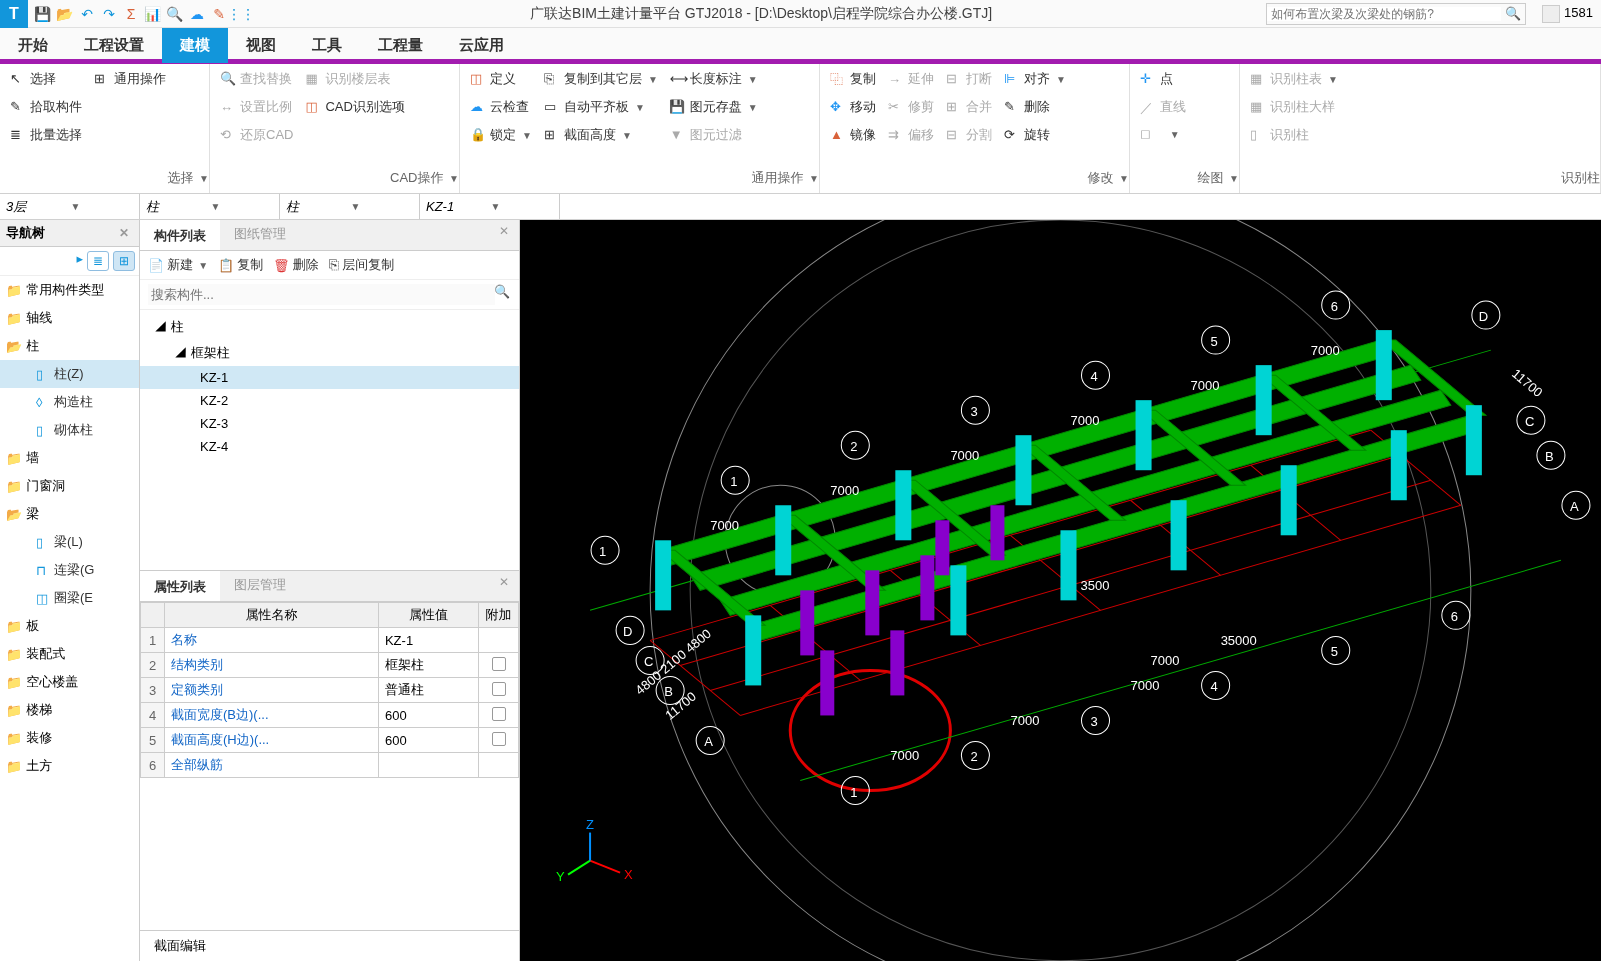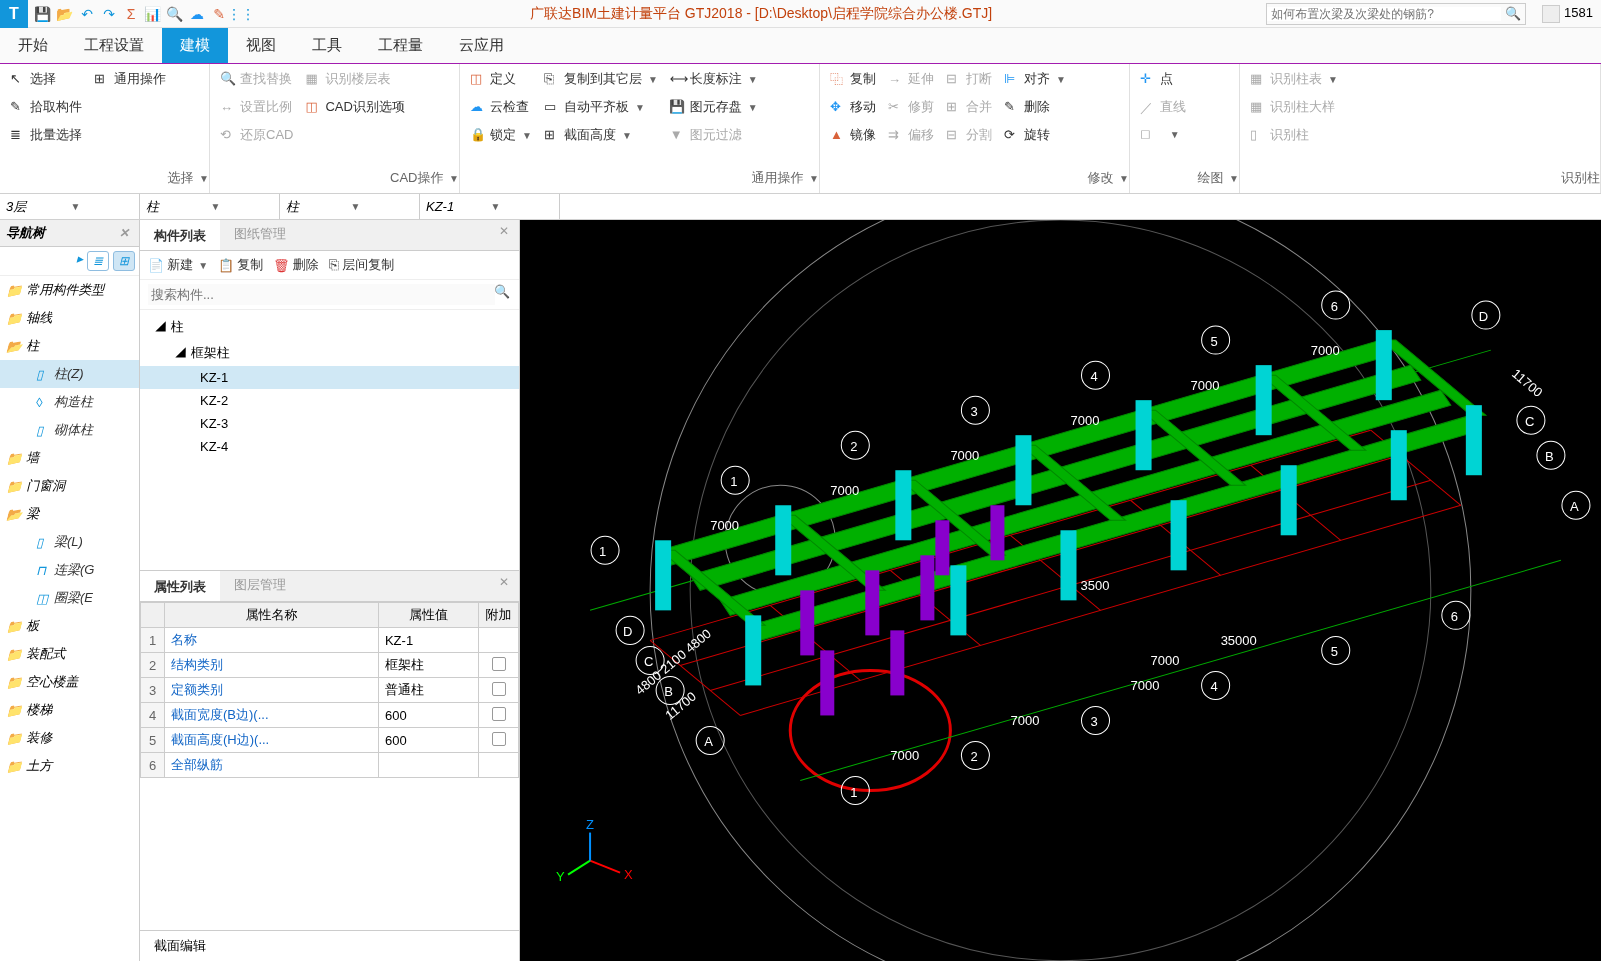--- a/index.html
+++ b/index.html
@@ -3,27 +3,27 @@
 <meta charset="utf-8">
 <style>
 * { margin:0; padding:0; box-sizing:border-box; font-family:"Microsoft YaHei",Arial,sans-serif; font-size:13px; }
 body { background:#fff; width:1601px; height:961px; overflow:hidden; }
 
 
 .titlebar { display:flex; align-items:center; height:28px; background:#fafafa; border-bottom:1px solid #e0e0e0; }
 .app-logo { width:28px; height:28px; background:#1296db; display:flex; align-items:center; justify-content:center; color:#fff; font-weight:bold; font-size:16px; }
 .qat { display:flex; gap:4px; padding:0 6px; align-items:center; }
 .qat-icon { width:18px; height:18px; display:flex; align-items:center; justify-content:center; font-size:14px; }
-.title-text { flex:1; text-align:center; color:#c2410c; font-size:14px; }
+.title-text { flex:1; text-align:center; color:#404040; font-size:14px; }
 .userbox { padding:0 8px; font-size:14px; }
 .search-wrap { width:260px; height:22px; border:1px solid #ccc; display:flex; align-items:center; margin-right:8px; }
 .search-wrap input { flex:1; border:none; outline:none; font-size:12px; color:#999; padding:0 4px; }
 
 
-.maintabs { display:flex; height:36px; background:#fafafa; border-bottom:1px solid #a21caf; align-items:center; }
+.maintabs { display:flex; height:36px; background:#fafafa; border-bottom:5px solid #a21caf; align-items:flex-start;font-weight:bold; }
 .maintab { padding:8px 18px; color:#333; font-size:15px; cursor:pointer; }
 .maintab.active { background:#1296db; color:#fff; }
 
 
 .ribbon { display:flex; height:130px; background:#fff; border-bottom:1px solid #d0d0d0; }
 .ribbon-group { border-right:1px solid #e0e0e0; display:flex; flex-direction:column; }
 .ribbon-body { flex:1; display:flex; padding:4px 6px; gap:4px; }
 .ribbon-label { text-align:right; font-size:13px; color:#666; padding:4px 0 6px; }
 .ribbon-col { display:flex; flex-direction:column; gap:6px; justify-content:flex-start; }
 .ritem { display:flex; align-items:center; gap:4px; padding:2px 4px; cursor:pointer; color:#333; white-space:nowrap; }
@@ -31,21 +31,21 @@
 .ricon { width:16px; height:16px; display:inline-block; }
 .dd { font-size:10px; color:#666; margin-left:2px; }
 
 
 .selrow { display:flex; height:26px; background:#fff; border-bottom:1px solid #d0d0d0; align-items:stretch;font-style:italic; }
 .selbox { display:flex; align-items:center; border-right:1px solid #ccc; padding:0 6px; min-width:140px; }
 .selbox span { flex:1; }
 
 
 .main { display:flex; height:741px; }
-.leftpanel { width:140px; border-right:1px solid #ccc; display:flex; flex-direction:column; background:#fff;font-style:italic; }
+.leftpanel { width:140px; border-right:1px solid #ccc; display:flex; flex-direction:column; background:#fff; }
 .panelhdr { background:#f0f0f0; padding:4px 6px; font-weight:bold; display:flex; align-items:center; justify-content:space-between; border-bottom:1px solid #ccc; }
 .hicon-btn { width:22px; height:20px; border:1px solid #8fbde0; border-radius:3px; display:flex; align-items:center; justify-content:center; color:#1296db; font-size:12px; }
 .hicon-btn.active { background:#cfe6f5; }
 .navlist { overflow:auto; flex:1; }
 .navitem { padding:5px 2px 5px 6px; cursor:pointer; display:flex; align-items:center; gap:4px; }
 .nav-sub2 { padding-left:36px; color:#333; }
 .nav-sub2.active { background:#d0e8f5; }
 .nav-icon { width:14px; height:14px; display:inline-block; }
 
 .midpanel { width:380px; border-right:1px solid #ccc; display:flex; flex-direction:column; }

